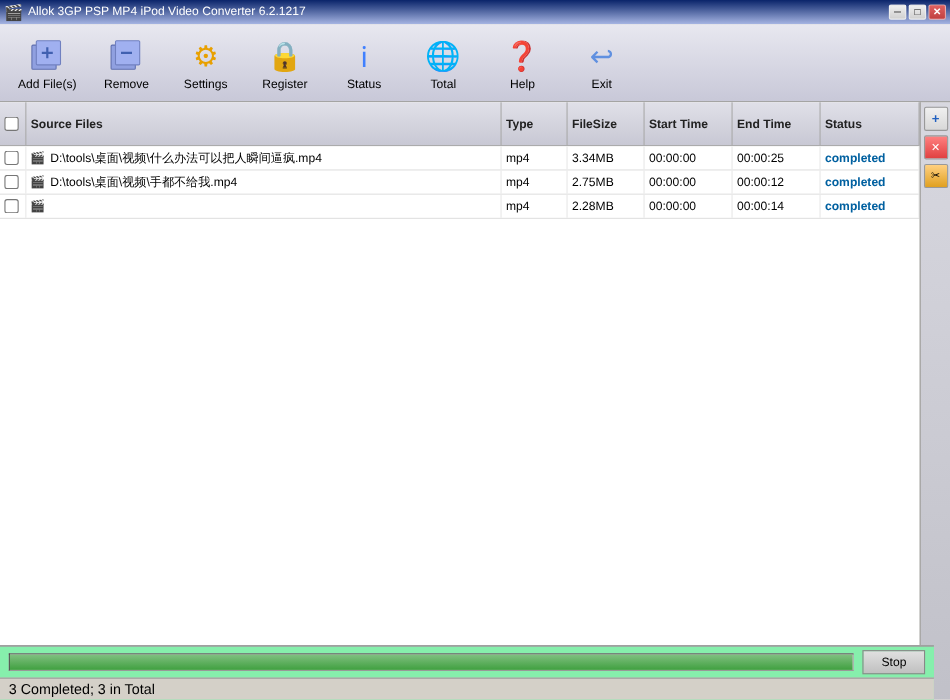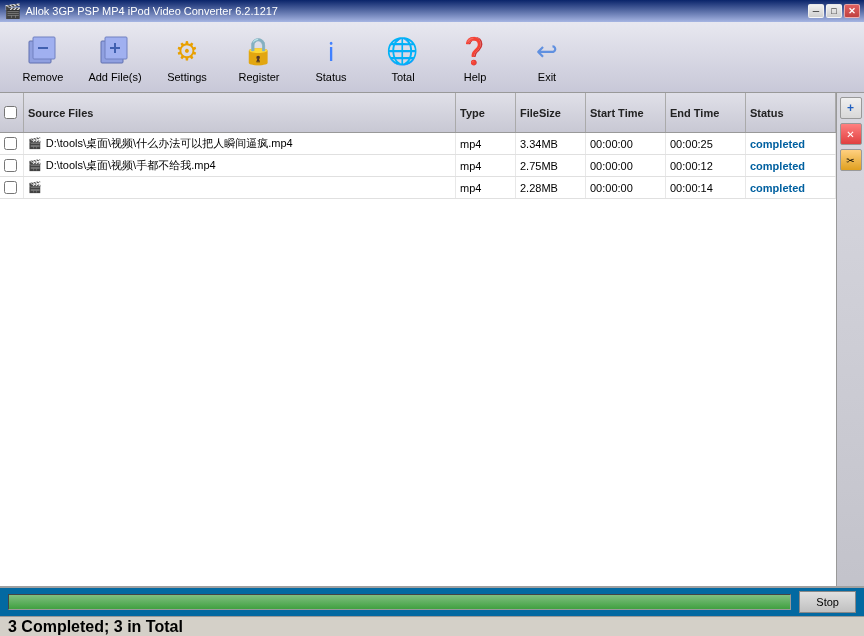--- a/index.html
+++ b/index.html
@@ -199,64 +199,63 @@
       cursor: pointer;
       font-size: 11px;
     }
     .status-bar {
       background: #d4d0c8;
       border-top: 1px solid #999;
       height: 20px;
       display: flex;
       align-items: center;
       padding: 0 8px;
-      font-size: 16px;
-      font-weight: bold;
+      font-size: 13px;
     }
   </style>
 </head>
 <body>
 
 <div class="title-bar">
   <div class="title-bar-left">
     <span style="font-size:14px;">🎬</span>
     <span>Allok 3GP PSP MP4 iPod Video Converter 6.2.1217</span>
   </div>
   <div class="title-bar-buttons">
     <div class="title-btn minimize">─</div>
     <div class="title-btn maximize">□</div>
     <div class="title-btn close">✕</div>
   </div>
 </div>
 
 <div class="toolbar">
-
-  <div class="tool-btn">
-    <div class="tool-icon">
-      <svg width="36" height="36" viewBox="0 0 36 36">
-        <rect x="4" y="8" width="22" height="22" rx="1" fill="#90a0e0" stroke="#6070b0" stroke-width="1"></rect>
-        <rect x="8" y="4" width="22" height="22" rx="1" fill="#a0b0f0" stroke="#7080c0" stroke-width="1"></rect>
-        <line x1="13" y1="15" x2="23" y2="15" stroke="#4060b0" stroke-width="2"></line>
-      </svg>
-    </div>
-    <span class="tool-label">Remove</span>
-  </div>
 
   <div class="tool-btn">
     <div class="tool-icon">
       <svg width="36" height="36" viewBox="0 0 36 36">
         <rect x="4" y="8" width="22" height="22" rx="1" fill="#90a0e0" stroke="#6070b0" stroke-width="1"></rect>
         <rect x="8" y="4" width="22" height="22" rx="1" fill="#a0b0f0" stroke="#7080c0" stroke-width="1"></rect>
         <line x1="18" y1="10" x2="18" y2="20" stroke="#4060b0" stroke-width="2"></line>
         <line x1="13" y1="15" x2="23" y2="15" stroke="#4060b0" stroke-width="2"></line>
       </svg>
     </div>
     <span class="tool-label">Add File(s)</span>
   </div>
 
+  <div class="tool-btn">
+    <div class="tool-icon">
+      <svg width="36" height="36" viewBox="0 0 36 36">
+        <rect x="4" y="8" width="22" height="22" rx="1" fill="#90a0e0" stroke="#6070b0" stroke-width="1"></rect>
+        <rect x="8" y="4" width="22" height="22" rx="1" fill="#a0b0f0" stroke="#7080c0" stroke-width="1"></rect>
+        <line x1="13" y1="15" x2="23" y2="15" stroke="#4060b0" stroke-width="2"></line>
+      </svg>
+    </div>
+    <span class="tool-label">Remove</span>
+  </div>
+
 
   <div class="tool-btn">
     <div class="tool-icon icon-gear">⚙</div>
     <span class="tool-label">Settings</span>
   </div>
 
   <div class="tool-btn">
     <div class="tool-icon icon-lock">🔒</div>
     <span class="tool-label">Register</span>
   </div>
@@ -393,21 +392,21 @@
     </div>
     <div class="side-btn side-btn-red" title="Delete">
       <span style="font-size:10px;">✕</span>
     </div>
     <div class="side-btn side-btn-orange" title="Cut">
       <span style="font-size:10px;">✂</span>
     </div>
   </div>
 </div>
 
-<div style="position:fixed; bottom:0; left:0; right:0; background:#0369a1; border-top:2px solid #a0a0a0;">
+<div style="position:fixed; bottom:0; left:0; right:15px; background:#86efac; border-top:2px solid #a0a0a0;">
   <div style="display:flex; align-items:center; padding:3px 8px; gap:8px; height:28px;">
     <div style="flex:1; height:16px; background:#e8e8e8; border:1px solid #999; border-style:inset;">
       <div style="height:100%; background:linear-gradient(to bottom,#80c080,#40a040); width:100%;"></div>
     </div>
     <button class="stop-btn">Stop</button>
   </div>
   <div class="status-bar">
     <span>3 Completed; 3 in Total</span>
   </div>
 </div>

